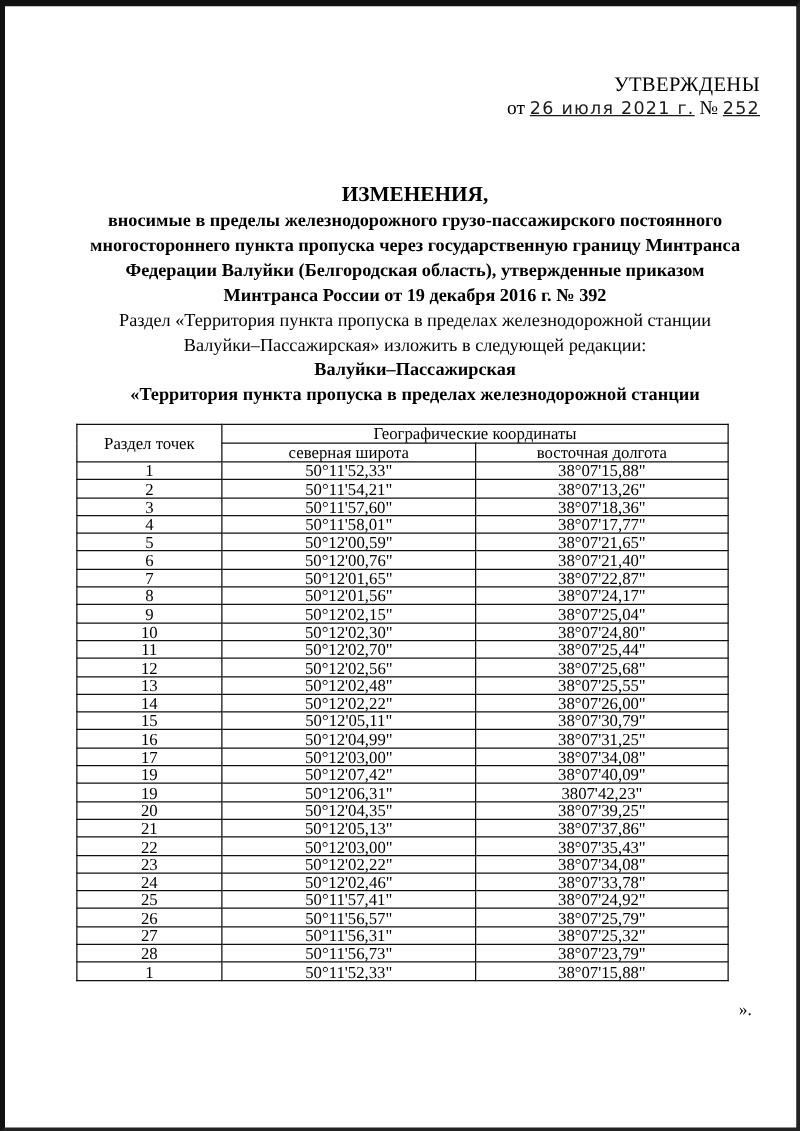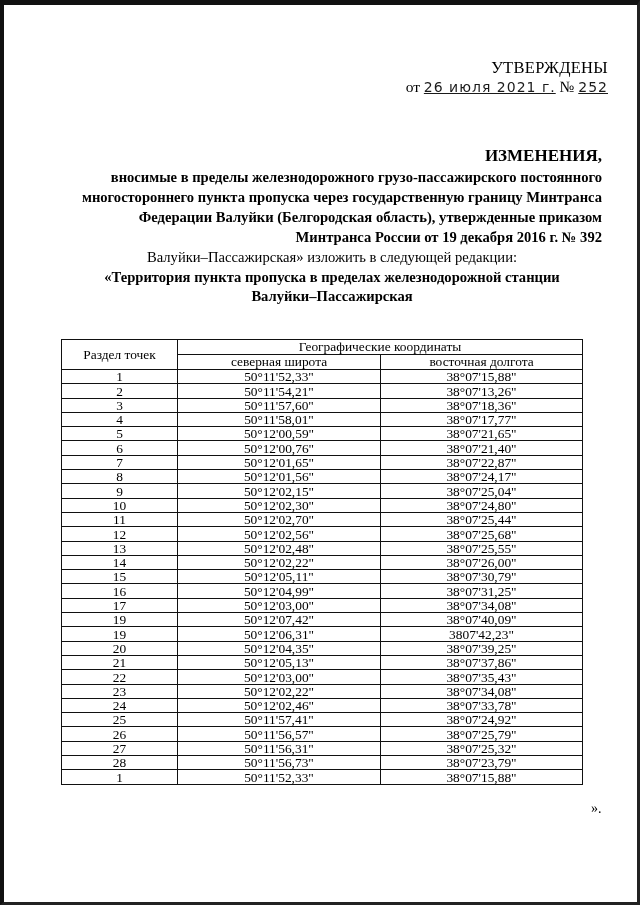--- a/index.html
+++ b/index.html
@@ -23,21 +23,21 @@
     }
     .approval .title { font-size: 16.5px; letter-spacing: 0.3px; }
     .approval .line3 { white-space: nowrap; }
     .hand {
       font-family: "DejaVu Sans", sans-serif; 
       font-size: 14px; color: #1a1a1a; text-decoration: underline;
       letter-spacing: 1px;
     }
     .heading {
       position: absolute; left: 62px; top: 145px; width: 540px;
-      text-align: right; font-weight: bold;
+      text-align: center; font-weight: bold;
     }
     .heading .h-title { font-size: 17px; line-height: 22px; }
     .heading .h-body { font-size: 14.6px; line-height: 20px; }
     .section {
       position: absolute; left: 62px; top: 248px; width: 540px;
       text-align: center; font-size: 14.6px; line-height: 19.5px;
     }
     .section .bold { font-weight: bold; }
     table.coords {
       position: absolute; left: 61px; top: 339px; width: 521px;
@@ -73,23 +73,24 @@
 
 <div class="heading">
   <div class="h-title">ИЗМЕНЕНИЯ,</div>
   <div class="h-body">вносимые в пределы железнодорожного грузо-пассажирского постоянного</div>
   <div class="h-body">многостороннего пункта пропуска через государственную границу Минтранса</div>
   <div class="h-body">Федерации Валуйки (Белгородская область), утвержденные приказом</div>
   <div class="h-body">Минтранса России от 19 декабря 2016 г. № 392</div>
 </div>
 
 <div class="section">
+  <div>Раздел «Территория пункта пропуска в пределах железнодорожной станции</div>
   <div>Валуйки–Пассажирская» изложить в следующей редакции:</div>
+  <div class="bold">Валуйки–Пассажирская</div>
   <div class="bold">«Территория пункта пропуска в пределах железнодорожной станции</div>
-  <div class="bold">Валуйки–Пассажирская</div>
 </div>
 
 <table class="coords">
   <colgroup>
       <col class="col1">
       <col class="col2">
       <col class="col3">
     </colgroup>
   <thead>
     <tr>

